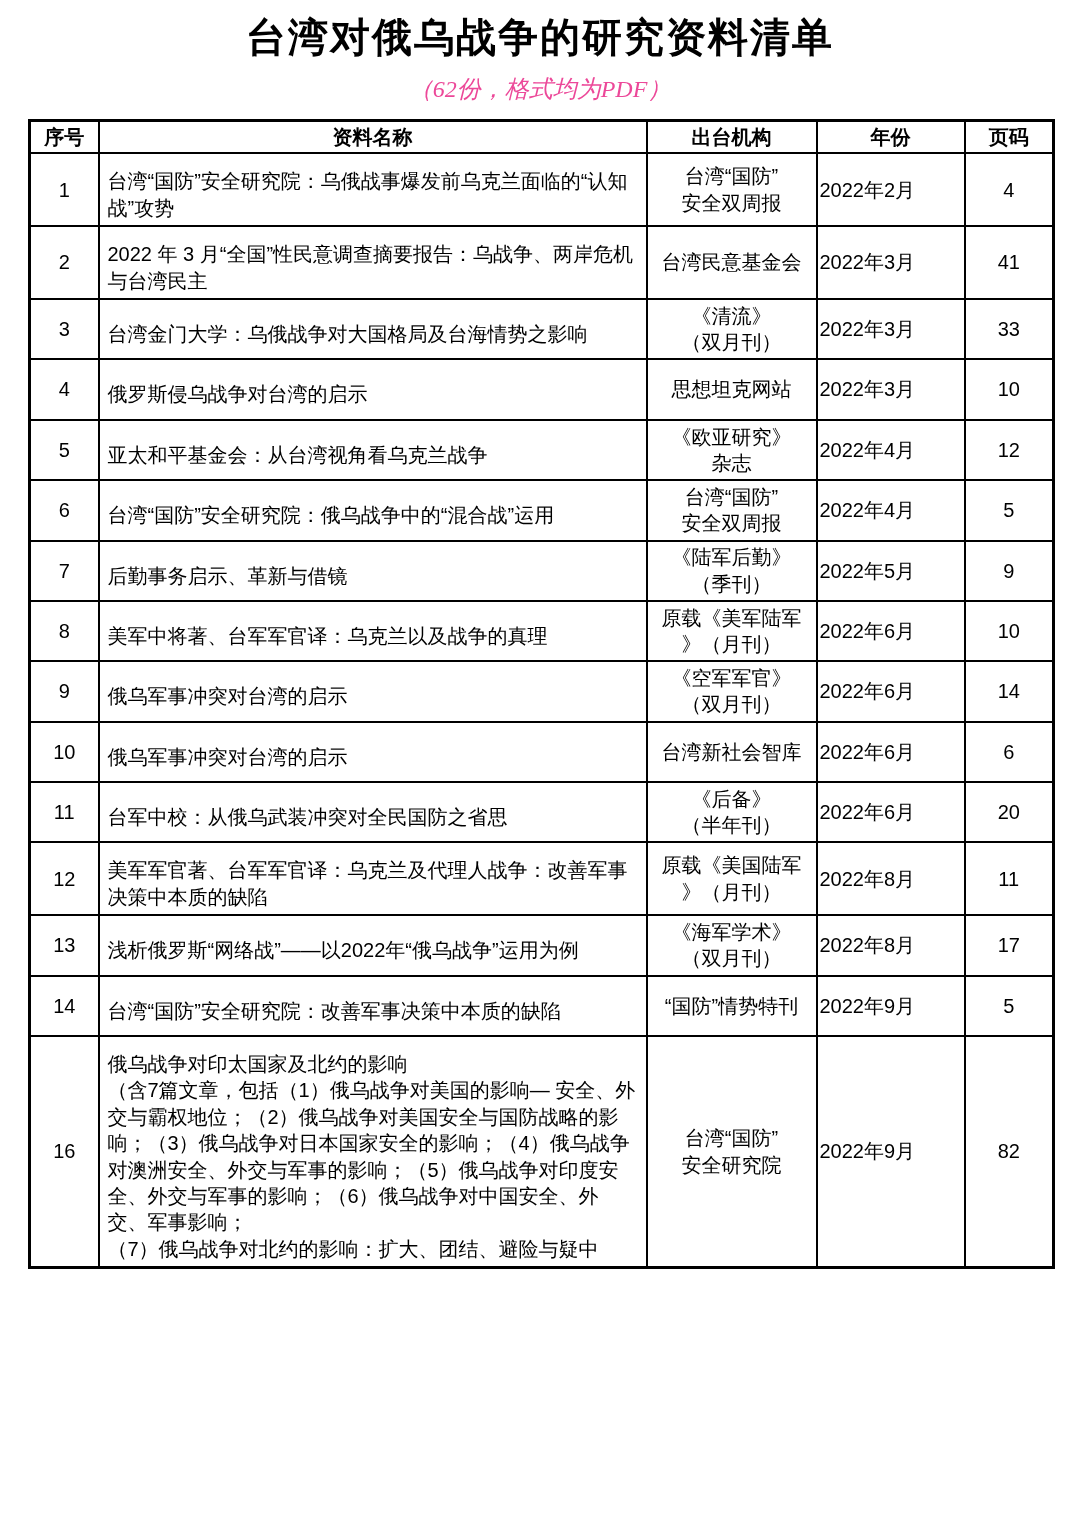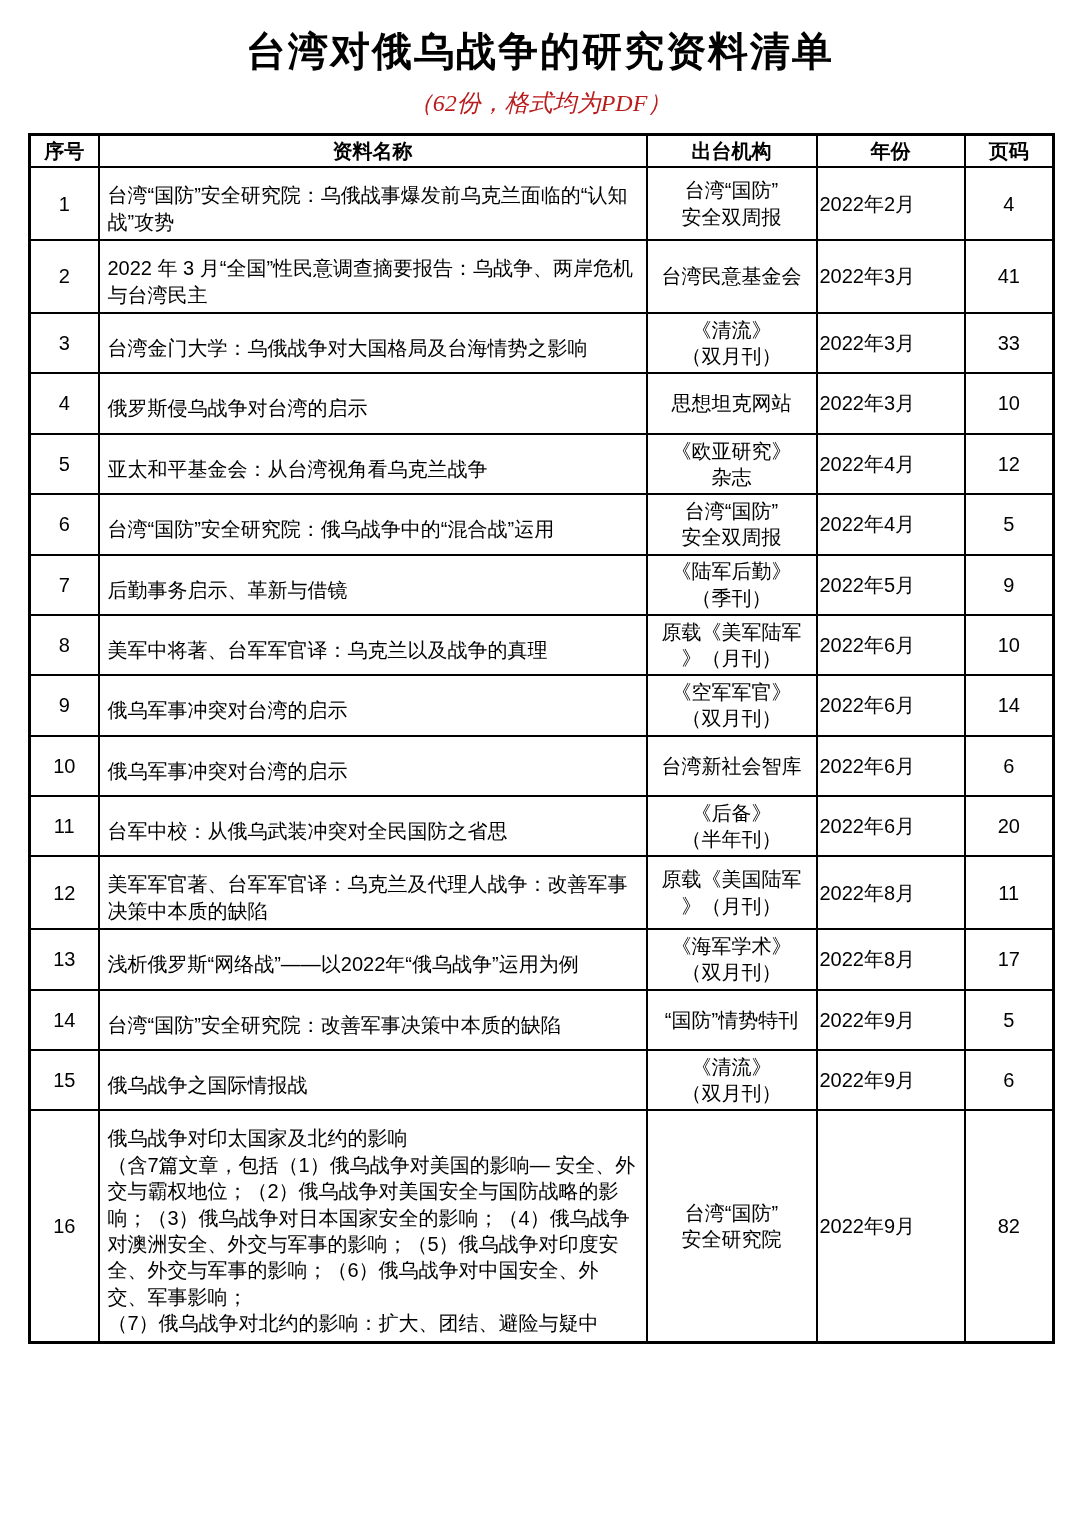--- a/index.html
+++ b/index.html
@@ -2,41 +2,41 @@
 <html><head>
 <meta charset="utf-8">
 <style>
   * { margin: 0; padding: 0; box-sizing: border-box; }
   html, body { background: #ffffff; }
   .page {
     position: relative;
     z-index: 0;
     width: 1080px;
     height: 1366px;
-    margin: 14px auto;
+    margin: 0 auto;
     background: #ffffff;
     overflow: hidden;
     font-family: "Liberation Sans", "DejaVu Sans", sans-serif;
     color: #000000;
   }
   .page-title {
     padding-top: 10px;
     text-align: center;
     font-size: 40px;
     font-weight: bold;
     letter-spacing: 2px;
     color: #000000;
   }
   .page-subtitle {
     margin-top: 8px;
     text-align: center;
     font-size: 24px;
     font-style: italic;
     font-family: "Liberation Serif", "DejaVu Serif", serif;
-    color: #b91c1c;
+    color: #ec4899;
   }
   table.materials {
     margin: 14px 0 0 28px;
     width: 1024px;
     border-collapse: collapse;
     table-layout: fixed;
     border: 3px solid #000000;
     background: transparent;
   }
   table.materials th, table.materials td {
@@ -210,28 +210,20 @@
         <td class="c-pages">17</td>
       </tr>
       <tr>
         <td class="c-no">14</td>
         <td class="c-title">台湾“国防”安全研究院：改善军事决策中本质的缺陷</td>
         <td class="c-org">“国防”情势特刊</td>
         <td class="c-year">2022年9月</td>
         <td class="c-pages">5</td>
       </tr>
       <tr>
-        <td class="c-no">15</td>
-        <td class="c-title">俄乌战争之国际情报战</td>
-        <td class="c-org">《清流》
-（双月刊）</td>
-        <td class="c-year">2022年9月</td>
-        <td class="c-pages">6</td>
-      </tr>
-      <tr>
         <td class="c-no">16</td>
         <td class="c-title">俄乌战争对印太国家及北约的影响
 （含7篇文章，包括（1）俄乌战争对美国的影响— 安全、外交与霸权地位；（2）俄乌战争对美国安全与国防战略的影响；（3）俄乌战争对日本国家安全的影响；（4）俄乌战争对澳洲安全、外交与军事的影响；（5）俄乌战争对印度安全、外交与军事的影响；（6）俄乌战争对中国安全、外交、军事影响；
 （7）俄乌战争对北约的影响：扩大、团结、避险与疑中</td>
         <td class="c-org">台湾“国防”
 安全研究院</td>
         <td class="c-year">2022年9月</td>
         <td class="c-pages">82</td>
       </tr>
 

